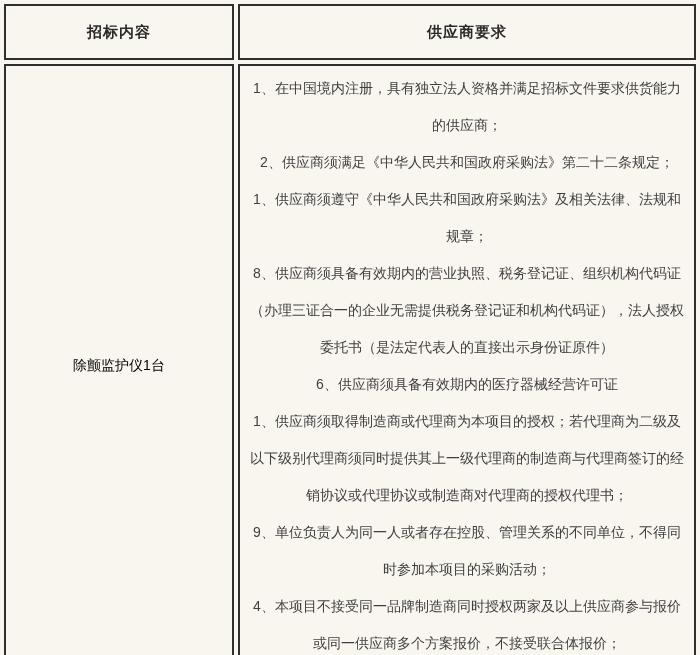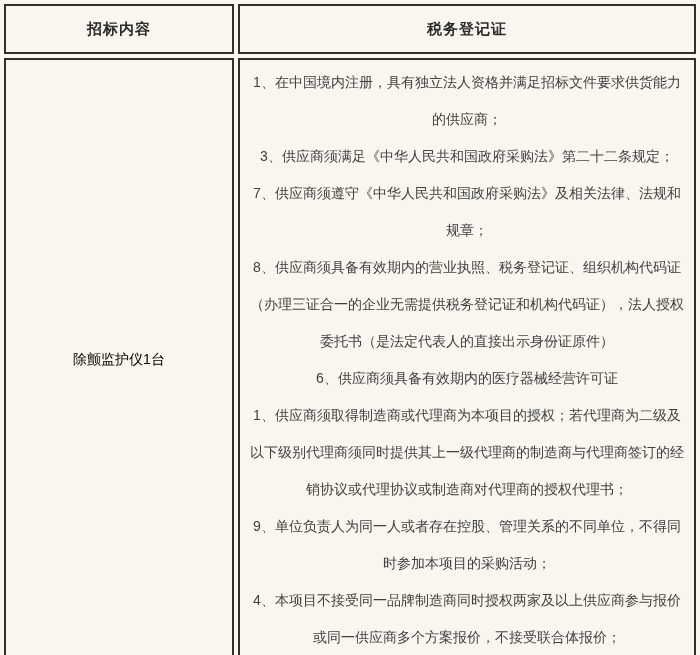--- a/index.html
+++ b/index.html
@@ -20,21 +20,21 @@
     border-collapse: separate;
     border-spacing: 4px;
   }
   table.tender-table th,
   table.tender-table td {
     box-sizing: border-box;
     border: 2px solid #2f2f2f;
     background: #f9f6f0;
   }
   th.col-header {
-    height: 50px;
+    height: 56px;
     padding: 0;
     font-size: 15px;
     font-weight: bold;
     color: #2b2b2b;
     text-align: center;
     vertical-align: middle;
     letter-spacing: 1px;
   }
   td.tender-content-cell {
     text-align: center;
@@ -59,30 +59,30 @@
 <body>
 
 <table class="tender-table">
   <colgroup>
     <col style="width:230px">
     <col style="width:458px">
   </colgroup>
   <thead>
     <tr>
       <th class="col-header">招标内容</th>
-      <th class="col-header">税务登记证</th>
+      <th class="col-header">供应商要求</th>
     </tr>
   </thead>
   <tbody>
     <tr>
       <td class="tender-content-cell">除颤监护仪1台</td>
       <td class="requirements-cell">
           <p>1、在中国境内注册，具有独立法人资格并满足招标文件要求供货能力的供应商；</p>
-          <p>3、供应商须满足《中华人民共和国政府采购法》第二十二条规定；</p>
-          <p>7、供应商须遵守《中华人民共和国政府采购法》及相关法律、法规和规章；</p>
+          <p>2、供应商须满足《中华人民共和国政府采购法》第二十二条规定；</p>
+          <p>1、供应商须遵守《中华人民共和国政府采购法》及相关法律、法规和规章；</p>
           <p>8、供应商须具备有效期内的营业执照、税务登记证、组织机构代码证（办理三证合一的企业无需提供税务登记证和机构代码证），法人授权委托书（是法定代表人的直接出示身份证原件）</p>
           <p>6、供应商须具备有效期内的医疗器械经营许可证</p>
           <p>1、供应商须取得制造商或代理商为本项目的授权；若代理商为二级及以下级别代理商须同时提供其上一级代理商的制造商与代理商签订的经销协议或代理协议或制造商对代理商的授权代理书；</p>
           <p>9、单位负责人为同一人或者存在控股、管理关系的不同单位，不得同时参加本项目的采购活动；</p>
           <p>4、本项目不接受同一品牌制造商同时授权两家及以上供应商参与报价或同一供应商多个方案报价，不接受联合体报价；</p>
         </td>
     </tr>
   </tbody>
 </table>
 

